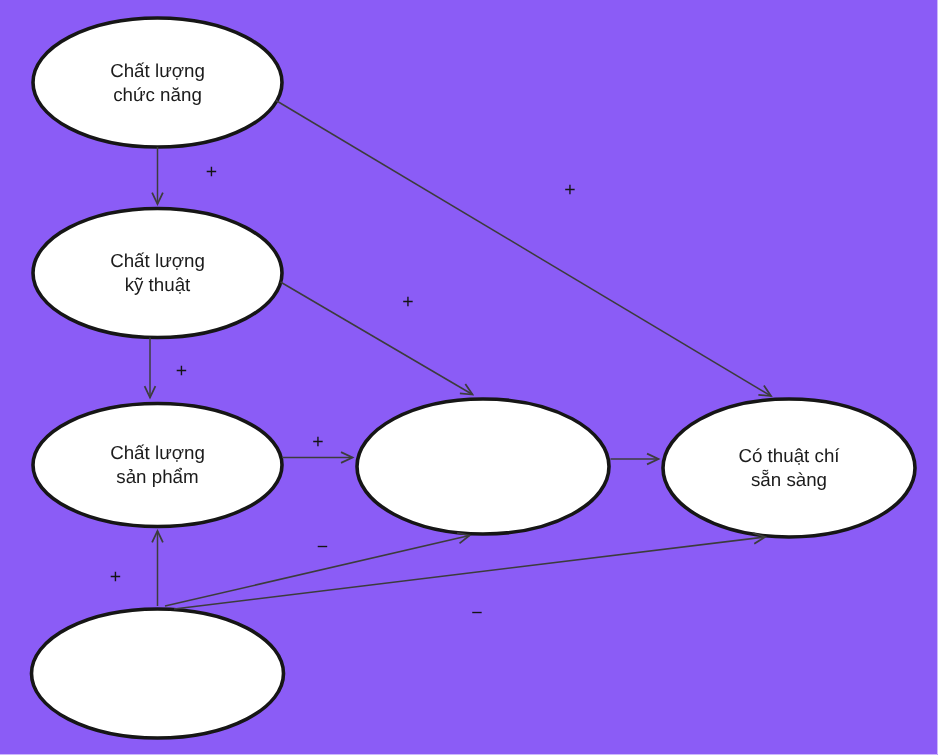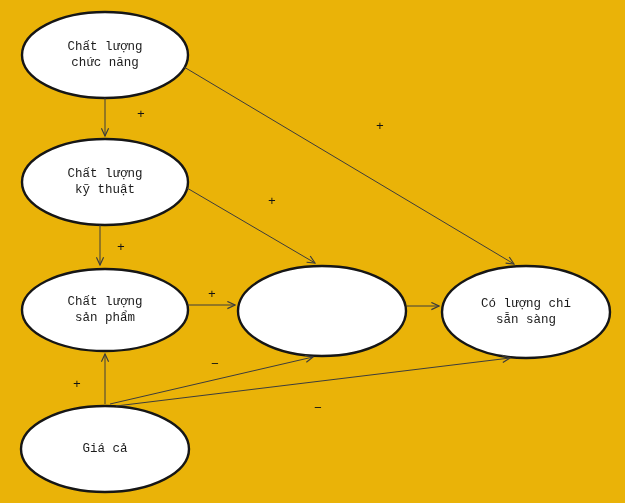--- a/index.html
+++ b/index.html
@@ -1,20 +1,20 @@
 <!DOCTYPE html>
 <html><head>
 <meta charset="utf-8">
 <style>
   html,body{margin:0;padding:0;background:#ffffff;}
   .canvas{
     position:relative;
     width:625px;height:503px;
-    background:#eab308;
-    font-family:Liberation Mono, monospace;
+    background:#8b5cf6;
+    font-family:Liberation Sans, sans-serif;
     overflow:hidden;
   }
   .canvas svg{position:absolute;left:0;top:0;}
   .node-label{
     position:absolute;
     transform:translate(-50%,-50%);
     text-align:center;
     font-size:12.5px;
     line-height:16px;
     color:#1b1b1b;
@@ -60,23 +60,22 @@
     <line x1="110" y1="404" x2="313" y2="357" stroke="#3c3c3c" stroke-width="1" marker-end="url(#arrowhead)"></line>
     <line x1="116" y1="406" x2="510" y2="358" stroke="#3c3c3c" stroke-width="1" marker-end="url(#arrowhead)"></line>
   </svg>
 
   <span class="node-label" style="left:105px;top:55px">Chất lượng
 chức năng</span>
   <span class="node-label" style="left:105px;top:182px">Chất lượng
 kỹ thuật</span>
   <span class="node-label" style="left:105px;top:310px">Chất lượng
 sản phẩm</span>
-  <span class="node-label" style="left:526px;top:312px">Có lượng chí
+  <span class="node-label" style="left:526px;top:312px">Có thuật chí
 sẵn sàng</span>
-  <span class="node-label" style="left:105px;top:449px">Giá cả</span>
 
   <span class="sign" style="left:141px;top:114px">+</span>
   <span class="sign" style="left:121px;top:247px">+</span>
   <span class="sign" style="left:380px;top:126px">+</span>
   <span class="sign" style="left:272px;top:201px">+</span>
   <span class="sign" style="left:212px;top:294px">+</span>
   <span class="sign" style="left:77px;top:384px">+</span>
   <span class="sign" style="left:215px;top:364px">−</span>
   <span class="sign" style="left:318px;top:408px">−</span>
 

